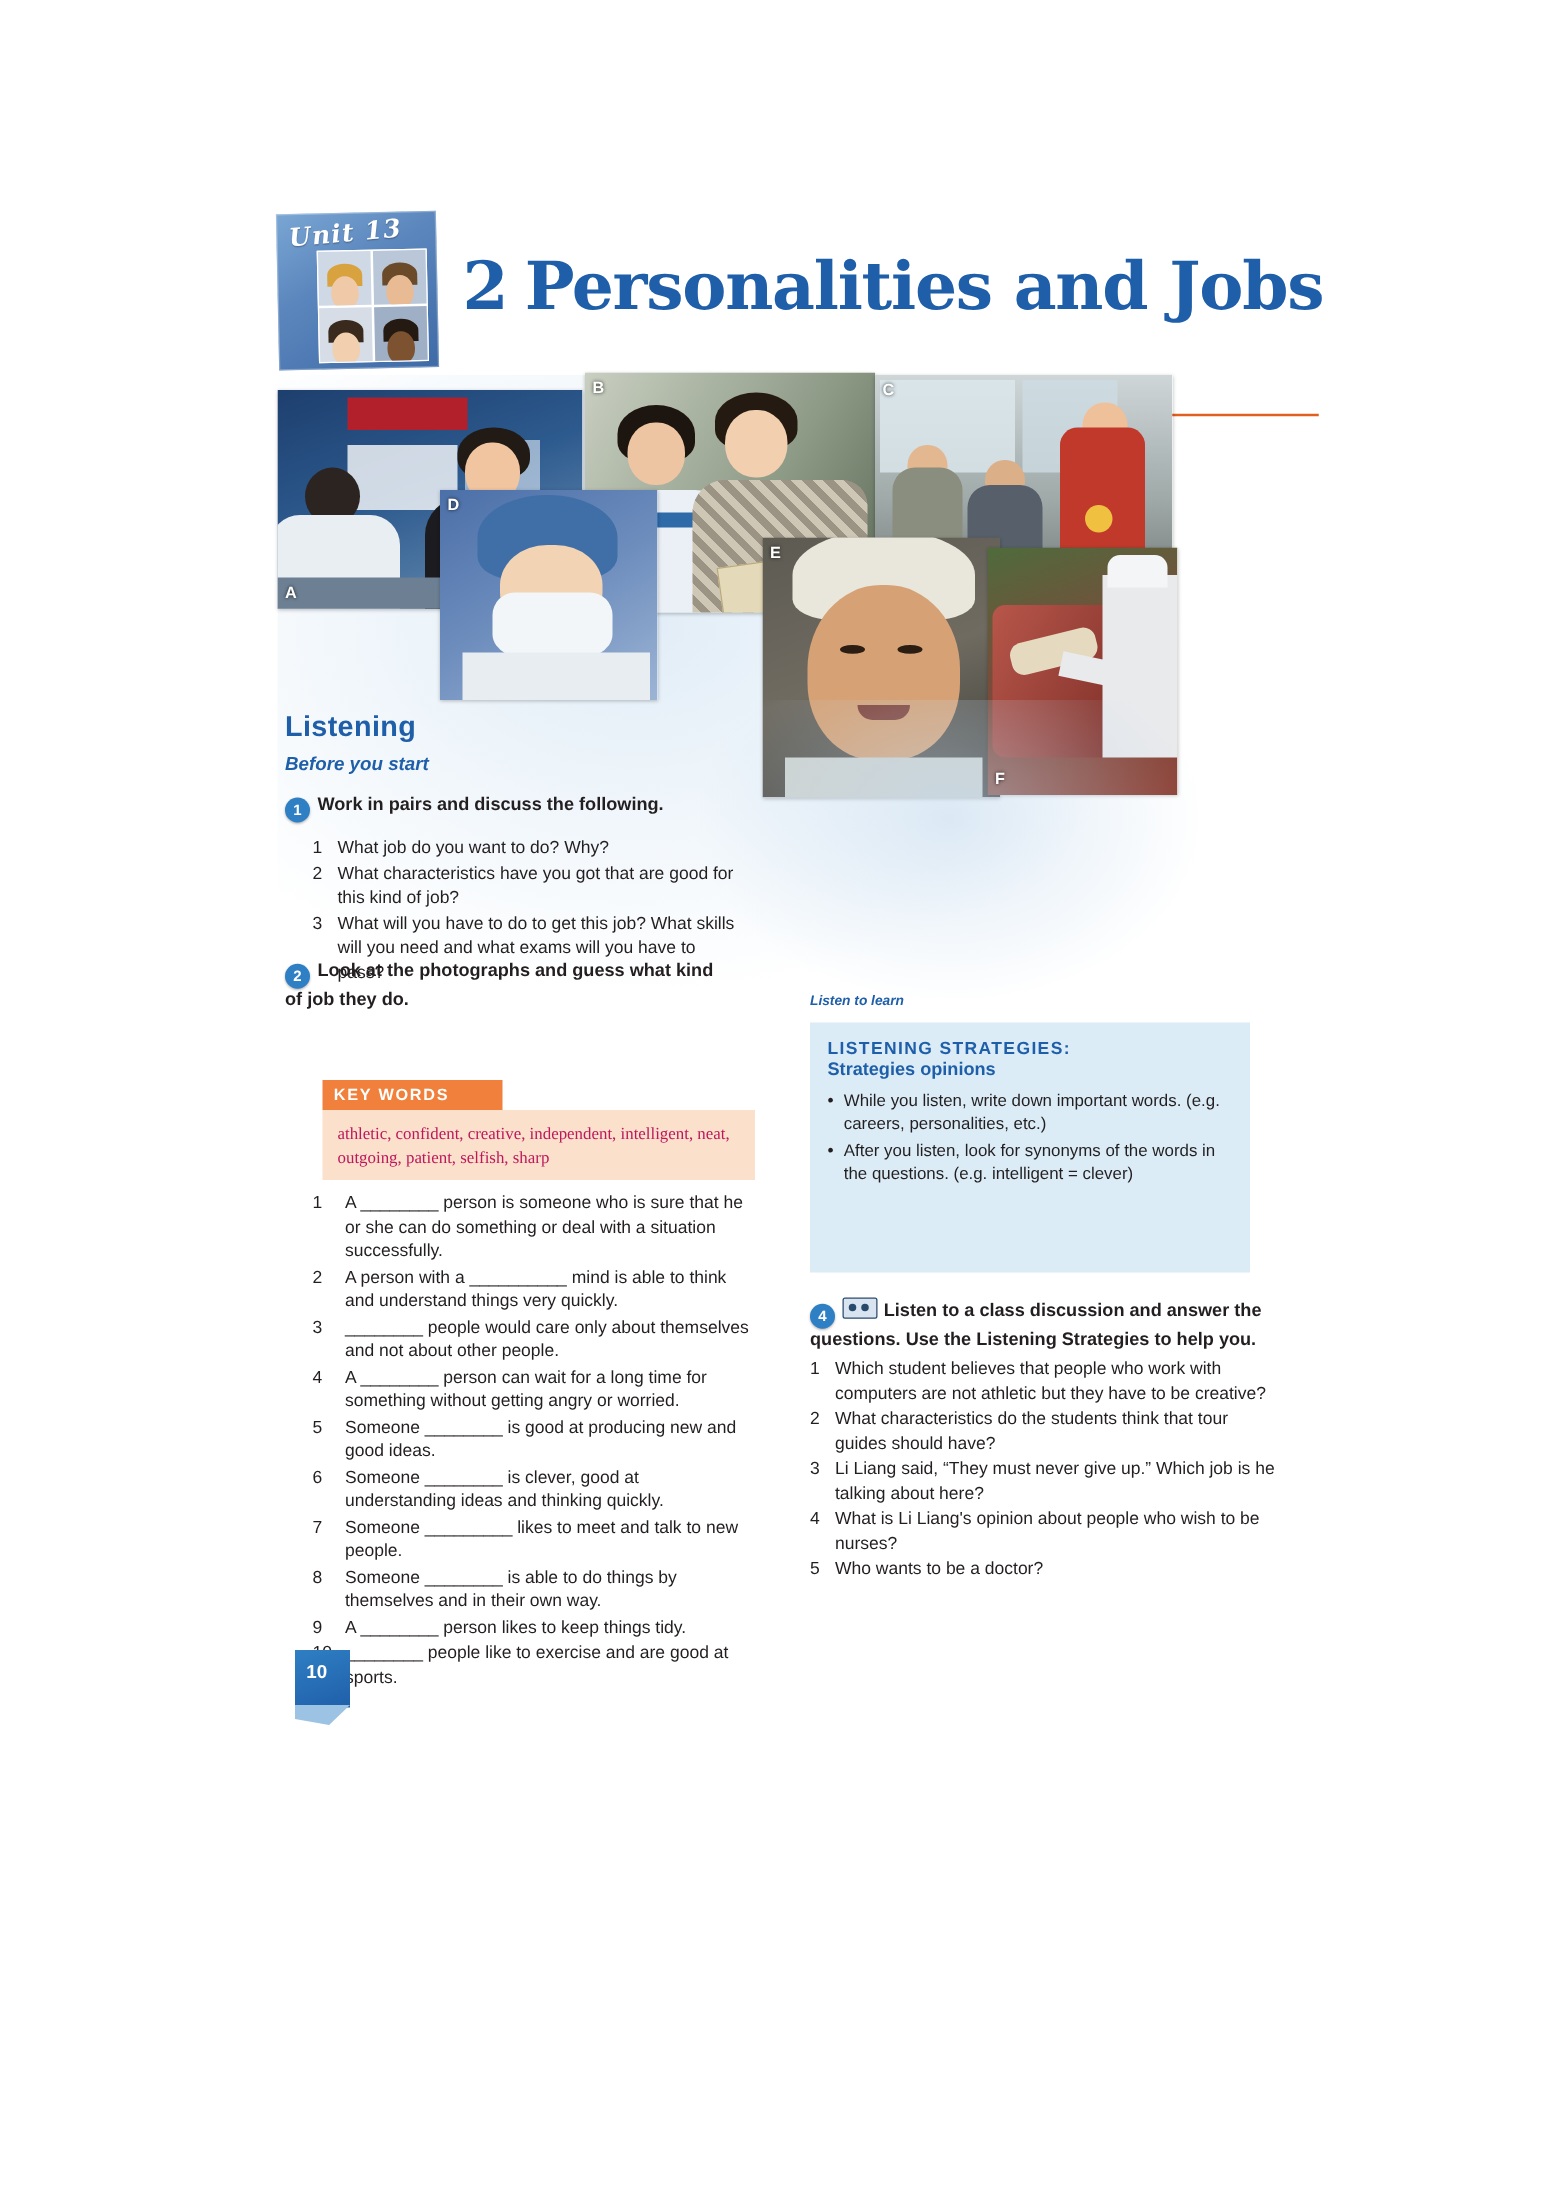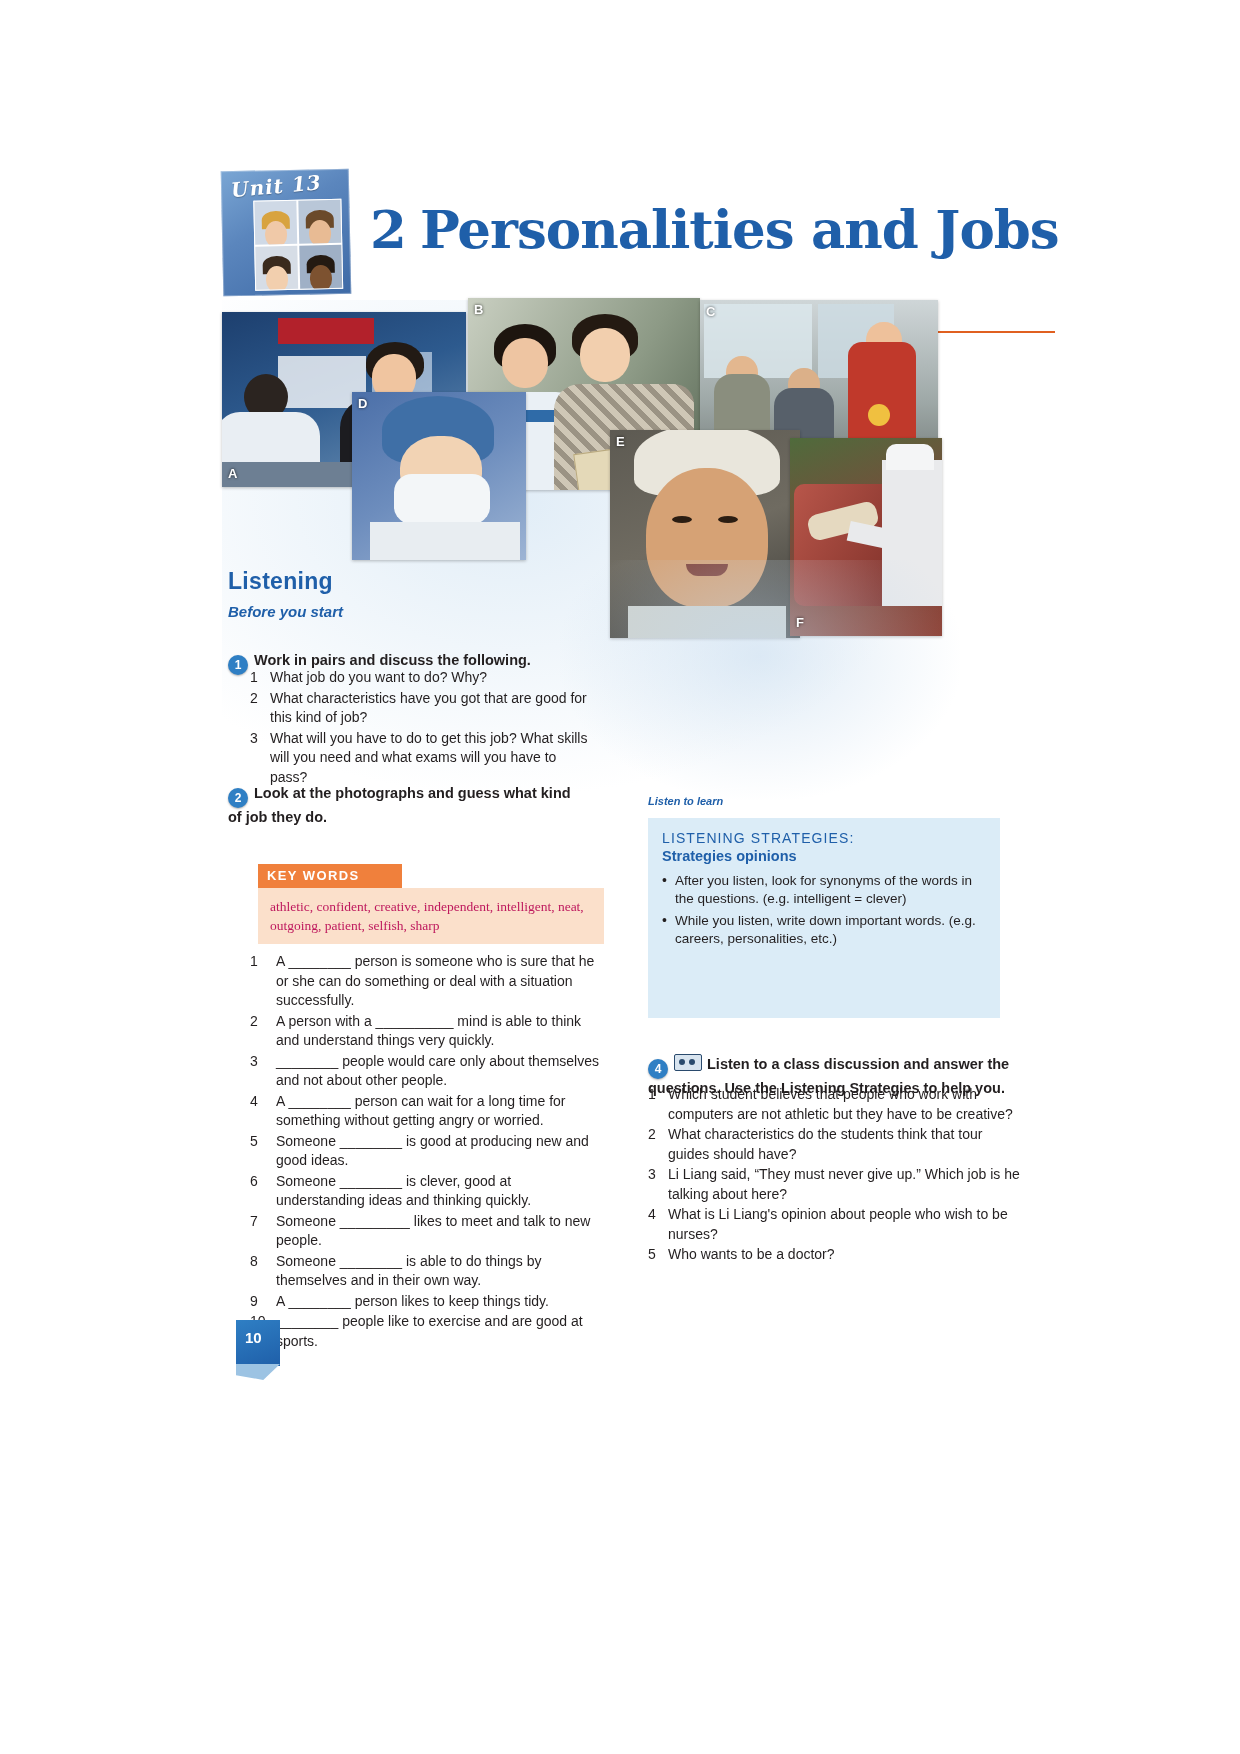--- a/index.html
+++ b/index.html
@@ -235,21 +235,20 @@
     margin-right: 6px;
     box-shadow: 0 1px 2px rgba(0,0,0,.3);
   }
 
   .task {
     position: absolute;
     font-size: 14.5px;
     font-weight: bold;
     line-height: 19px;
     color: #231f20;
-    margin-top: 16px;
   }
   #task1 { left: 228px; top: 635px; width: 360px; }
   #task2 { left: 228px; top: 768px; width: 360px; }
   #task3 { left: 228px; top: 822px; width: 360px; }
   #task4 { left: 648px; top: 1038px; width: 372px; }
 
   .qlist {
     position: absolute;
     font-size: 14px;
     line-height: 19.5px;
@@ -307,21 +306,21 @@
   .ls-box {
     position: absolute;
     left: 648px; top: 818px;
     width: 352px; height: 200px;
     background: #dbecf7;
   }
   .ls-title {
     margin: 0;
     padding: 12px 14px 0 14px;
     font-size: 14px;
-    font-weight: normal;
+    font-weight: bold;
     letter-spacing: 1.1px;
     color: #1f5fa9;
   }
   .ls-sub {
     margin: 2px 0 0 0;
     padding: 0 14px;
     font-size: 14.5px;
     font-weight: bold;
     color: #1f5fa9;
   }
@@ -573,22 +572,22 @@
         <div class="t">________ people like to exercise and are good at sports.</div>
       </div>
   </div>
 
   <div class="h-listen-learn">Listen to learn</div>
 
   <div class="ls-box">
     <p class="ls-title">LISTENING STRATEGIES:</p>
     <p class="ls-sub">Strategies opinions</p>
     <ul class="ls-list">
+      <li>While you listen, write down important words. (e.g. careers, personalities, etc.)</li>
       <li>After you listen, look for synonyms of the words in the questions. (e.g. intelligent = clever)</li>
-      <li>While you listen, write down important words. (e.g. careers, personalities, etc.)</li>
     </ul>
   </div>
 
   <div class="task" id="task4">
     <span class="numcirc">4</span><span class="cassette"></span><span>Listen to a class discussion and answer the questions. Use the Listening Strategies to help you.</span>
   </div>
 
   <div class="qlist" id="qlist4">
     <div class="row">
         <div class="n">1</div>

